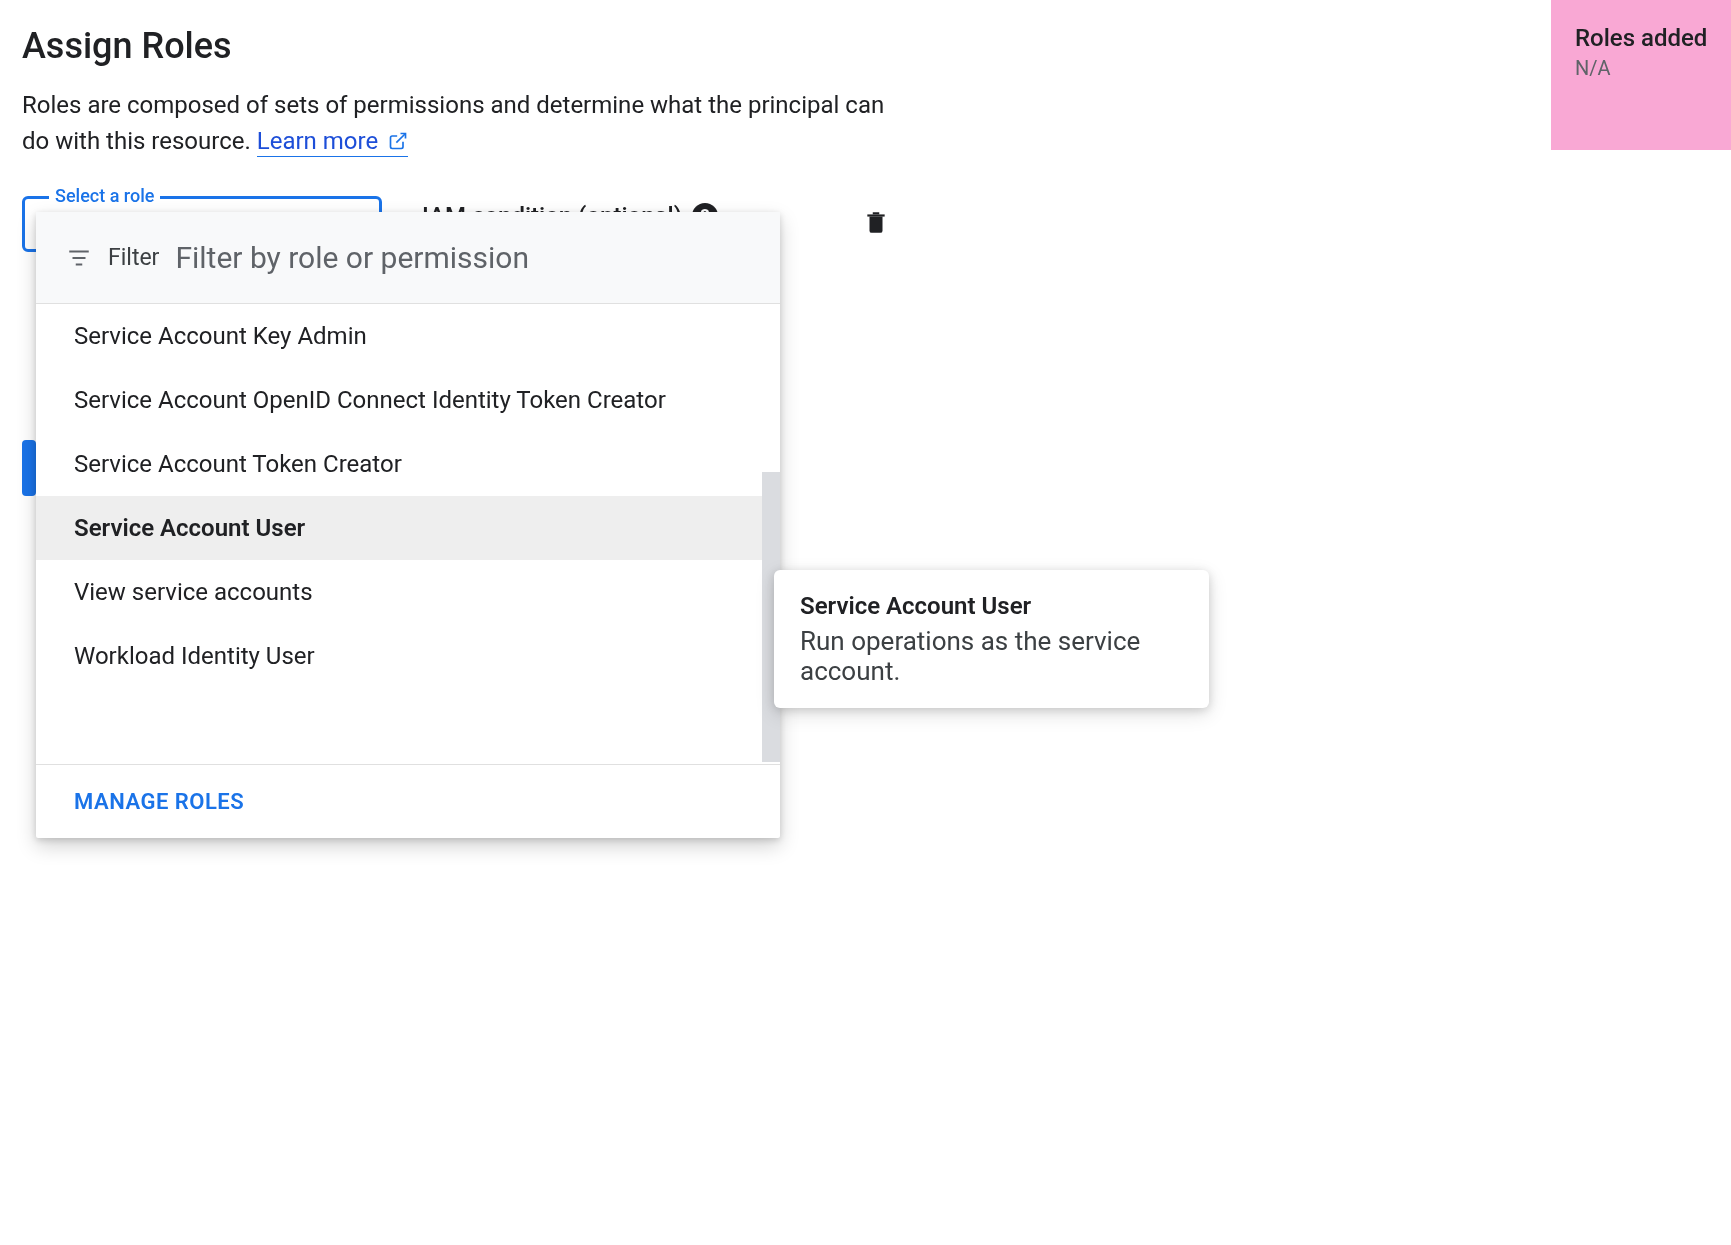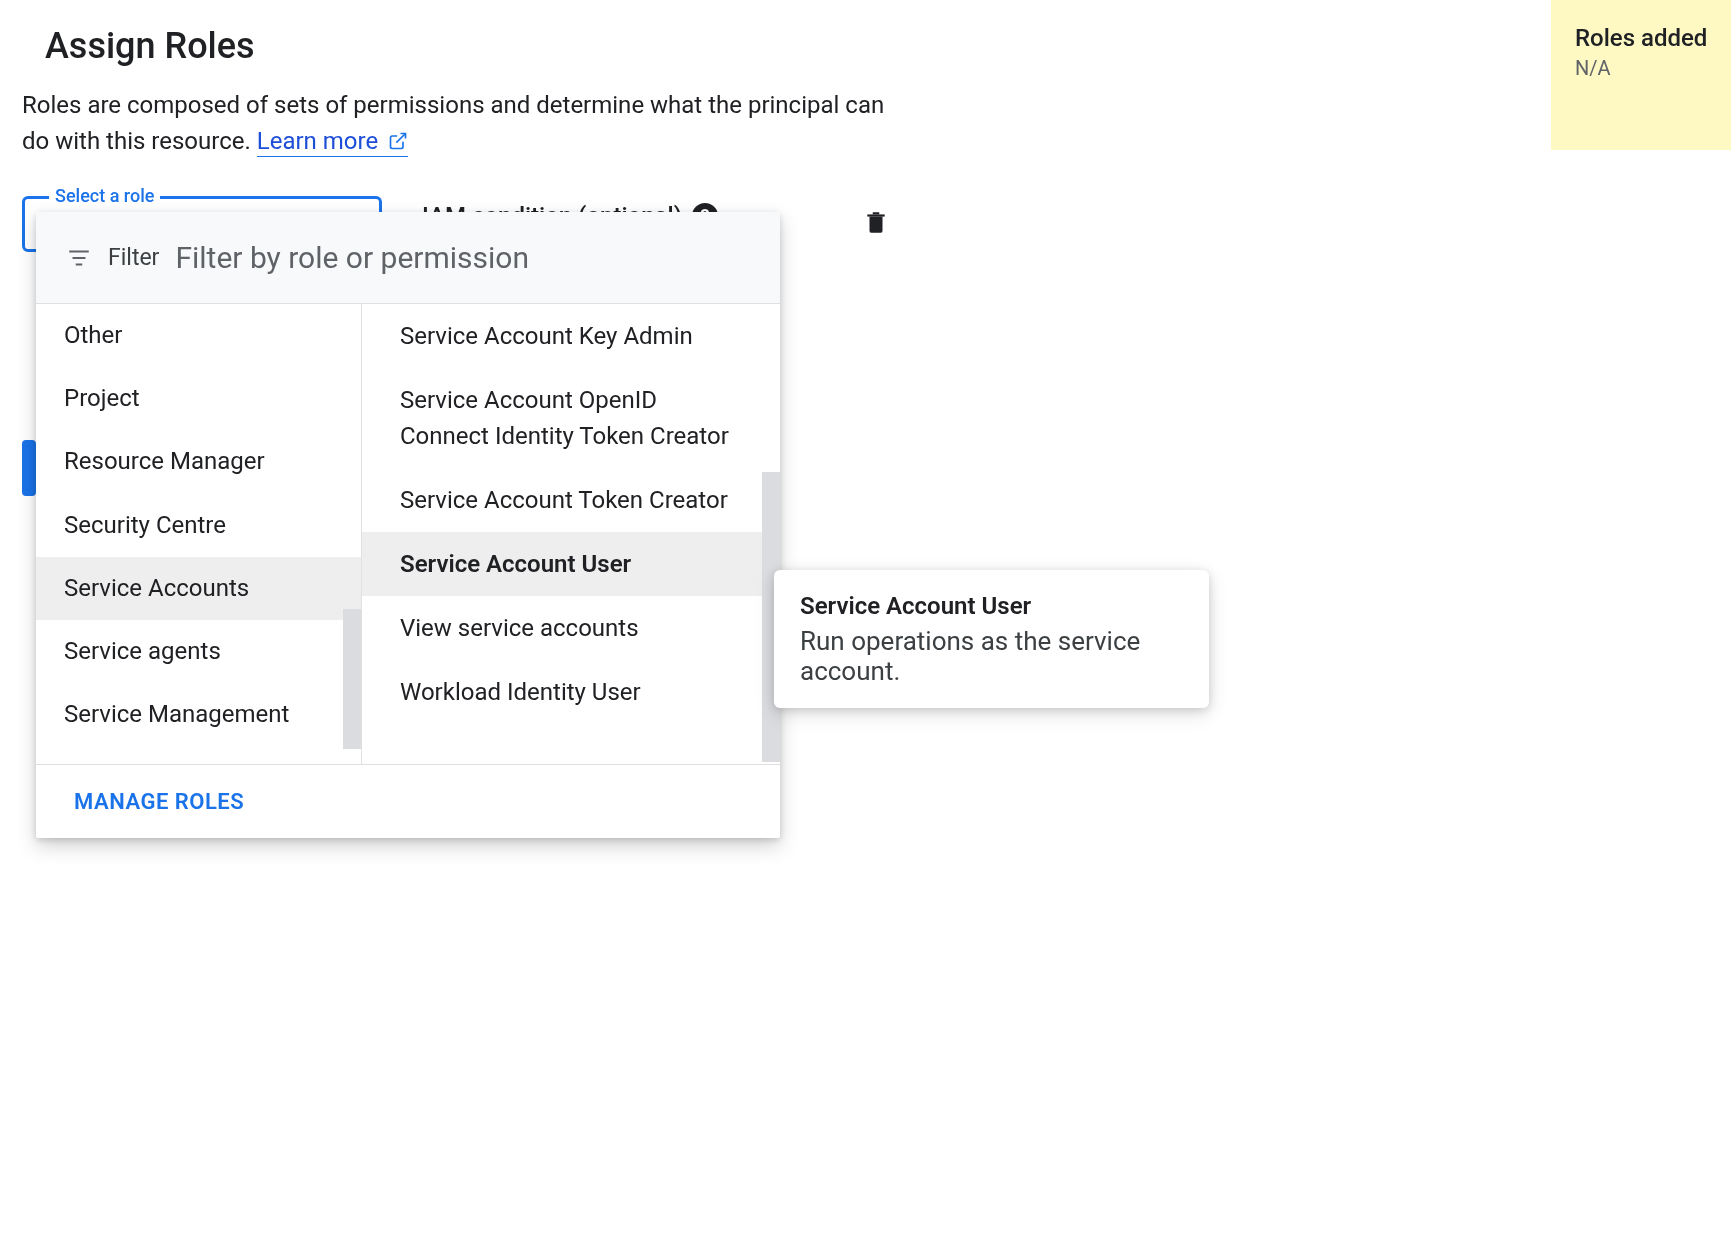--- a/index.html
+++ b/index.html
@@ -10,21 +10,20 @@
       width: 1731px;
       height: 1245px;
       position: relative;
       overflow: hidden;
     }
     .page-title {
       font-size: 36px;
       font-weight: 500;
       color: #202124;
       padding: 25px 0 0 22px;
-      margin-left: 23px;
     }
     .page-description {
       font-size: 24px;
       color: #202124;
       padding: 20px 22px 0 22px;
       max-width: 920px;
       line-height: 1.5;
     }
     .learn-more {
       color: #1d4ed8;
@@ -210,21 +209,21 @@
     .tooltip-desc {
       font-size: 26px;
       color: #3c4043;
     }
     
     .sidebar {
       position: absolute;
       right: 0;
       top: 0;
       width: 180px;
-      background: #fef9c3;
+      background: #f9a8d4;
       padding: 24px 0 24px 24px;
       height: 150px;
     }
     .sidebar-title {
       font-size: 24px;
       font-weight: 500;
       color: #202124;
       white-space: nowrap;
     }
     .sidebar-value {
@@ -275,30 +274,20 @@
   <div class="filter-row">
     <span class="filter-icon">
       <svg width="26" height="26" viewBox="0 0 24 24" fill="#5f6368">
         <path d="M3 5h18v2H3zM6 11h12v2H6zM9 17h6v2H9z"></path>
       </svg>
     </span>
     <span class="filter-label">Filter</span>
     <span class="filter-placeholder">Filter by role or permission</span>
   </div>
   <div class="lists-wrap">
-    <div class="left-list">
-      <div class="left-item">Other</div>
-      <div class="left-item">Project</div>
-      <div class="left-item">Resource Manager</div>
-      <div class="left-item">Security Centre</div>
-      <div class="left-item selected">Service Accounts</div>
-      <div class="left-item">Service agents</div>
-      <div class="left-item">Service Management</div>
-      <div class="left-scrollbar"></div>
-    </div>
     <div class="right-list">
       <div class="right-item">Service Account Key Admin</div>
       <div class="right-item">Service Account OpenID Connect Identity Token Creator</div>
       <div class="right-item">Service Account Token Creator</div>
       <div class="right-item highlighted">Service Account User</div>
       <div class="right-item">View service accounts</div>
       <div class="right-item">Workload Identity User</div>
       <div class="right-scrollbar"></div>
     </div>
   </div>

